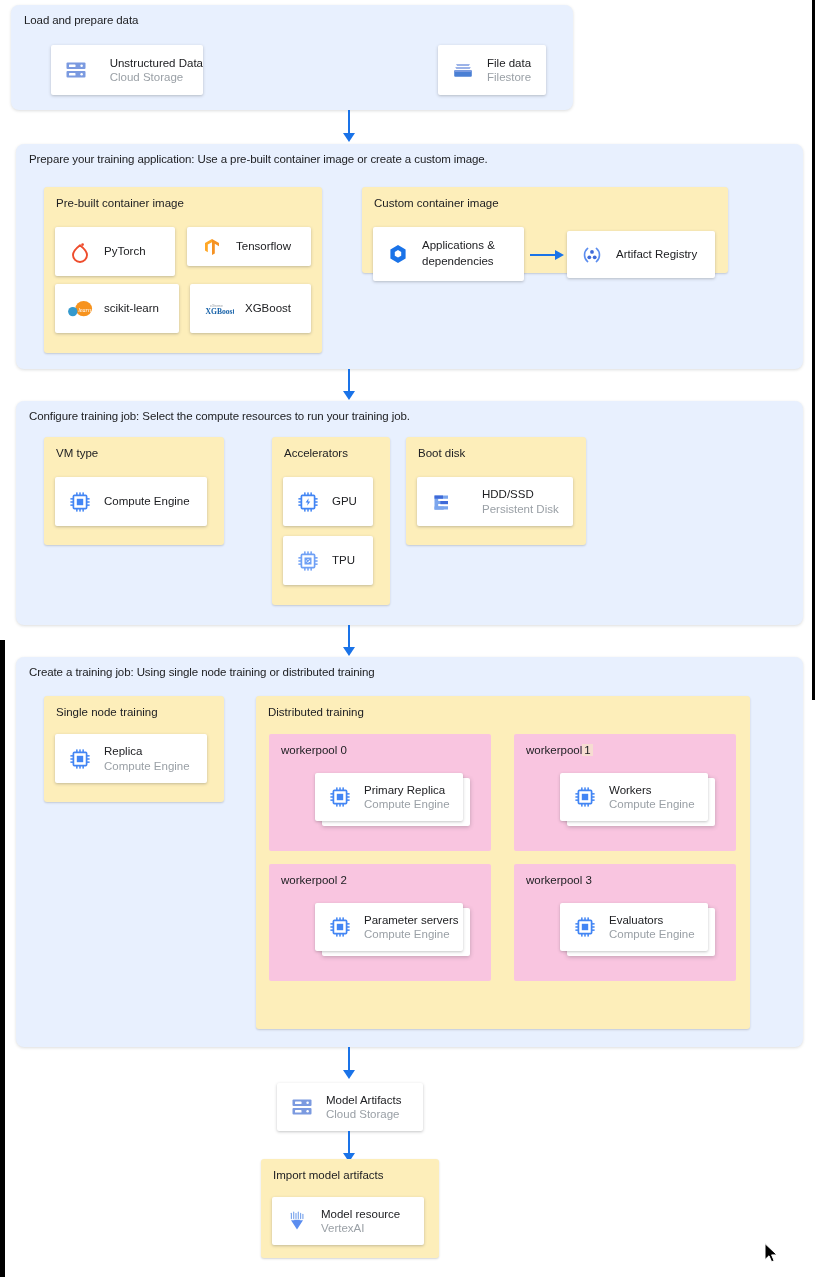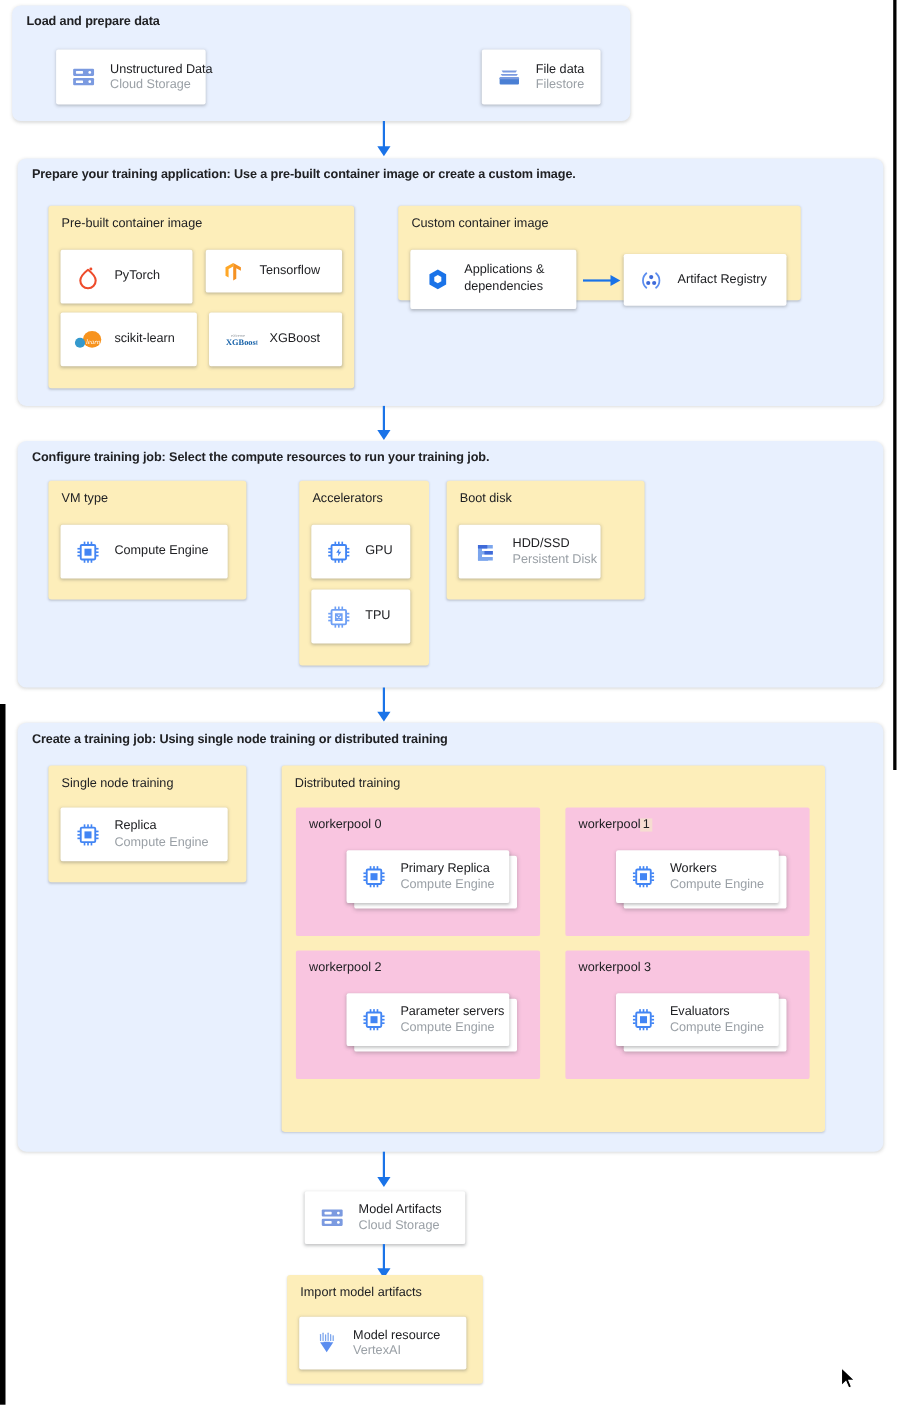--- a/index.html
+++ b/index.html
@@ -20,21 +20,21 @@
 
   
   .stage {
     position:absolute;
     background:#e8f0fe;
     border-radius:8px;
     box-shadow:0 1px 3px rgba(60,64,67,.18);
   }
   .stage-title {
     font-size:11.5px;
-    font-weight:bold;
+    font-weight:normal;
     color:#202124;
     letter-spacing:-0.1px;
     position:absolute;
     left:13px;
     top:9px;
     white-space:nowrap;
   }
 
   
   .group {
@@ -105,21 +105,21 @@
   svg { display:block; }
 </style>
 </head>
 <body>
 
 <div class="canvas">
 
   <div class="stage" style="left:11px; top:5px; width:562px; height:105px;">
     <div class="stage-title">Load and prepare data</div>
 
-    <div class="card" style="left:40px; top:40px; width:136px; height:50px;">
+    <div class="card" style="left:40px; top:40px; width:152px; height:50px;justify-content:space-between;">
       <span class="ic">
         <svg width="24" height="24" viewBox="0 0 24 24">
           <rect x="2.5" y="4.5" width="19" height="6.5" rx="1" fill="#7b9ae0"></rect>
           <rect x="2.5" y="13" width="19" height="6.5" rx="1" fill="#7b9ae0"></rect>
           <rect x="5" y="6.6" width="6.5" height="2.4" rx="0.6" fill="#fff"></rect>
           <circle cx="17.6" cy="7.8" r="1.25" fill="#fff"></circle>
           <rect x="5" y="15.1" width="6.5" height="2.4" rx="0.6" fill="#fff"></rect>
           <circle cx="17.6" cy="16.3" r="1.25" fill="#fff"></circle>
         </svg>
       </span>
@@ -326,21 +326,21 @@
           </svg>
         </span>
         <span class="txt">
             <span class="t1">TPU</span>
           </span>
       </div>
     </div>
 
     <div class="group" style="left:390px; top:36px; width:180px; height:108px;">
       <div class="group-title">Boot disk</div>
-      <div class="card" style="left:11px; top:40px; width:129px; height:49px;">
+      <div class="card" style="left:11px; top:40px; width:156px; height:49px;gap:16px;">
         <span class="ic">
           <svg width="24" height="24" viewBox="0 0 24 24">
             <path d="M4.5 5.5 h13.5 v3.2 H8.2 v2.2 H18 v3.2 H8.2 v2.2 H18 v3.2 H4.5 z" fill="#7ba5ed"></path>
             <path d="M4.5 5.5 h8.5 v3.2 H4.5 z" fill="#3f6ad8"></path>
             <path d="M10.4 11 H18 v3.2 h-7.6 z" fill="#3f6ad8"></path>
             <path d="M4.5 16.5 h9.2 v3.2 H4.5 z" fill="#7ba5ed"></path>
           </svg>
         </span>
         <span class="txt">
           <span class="t1">HDD/SSD</span>

